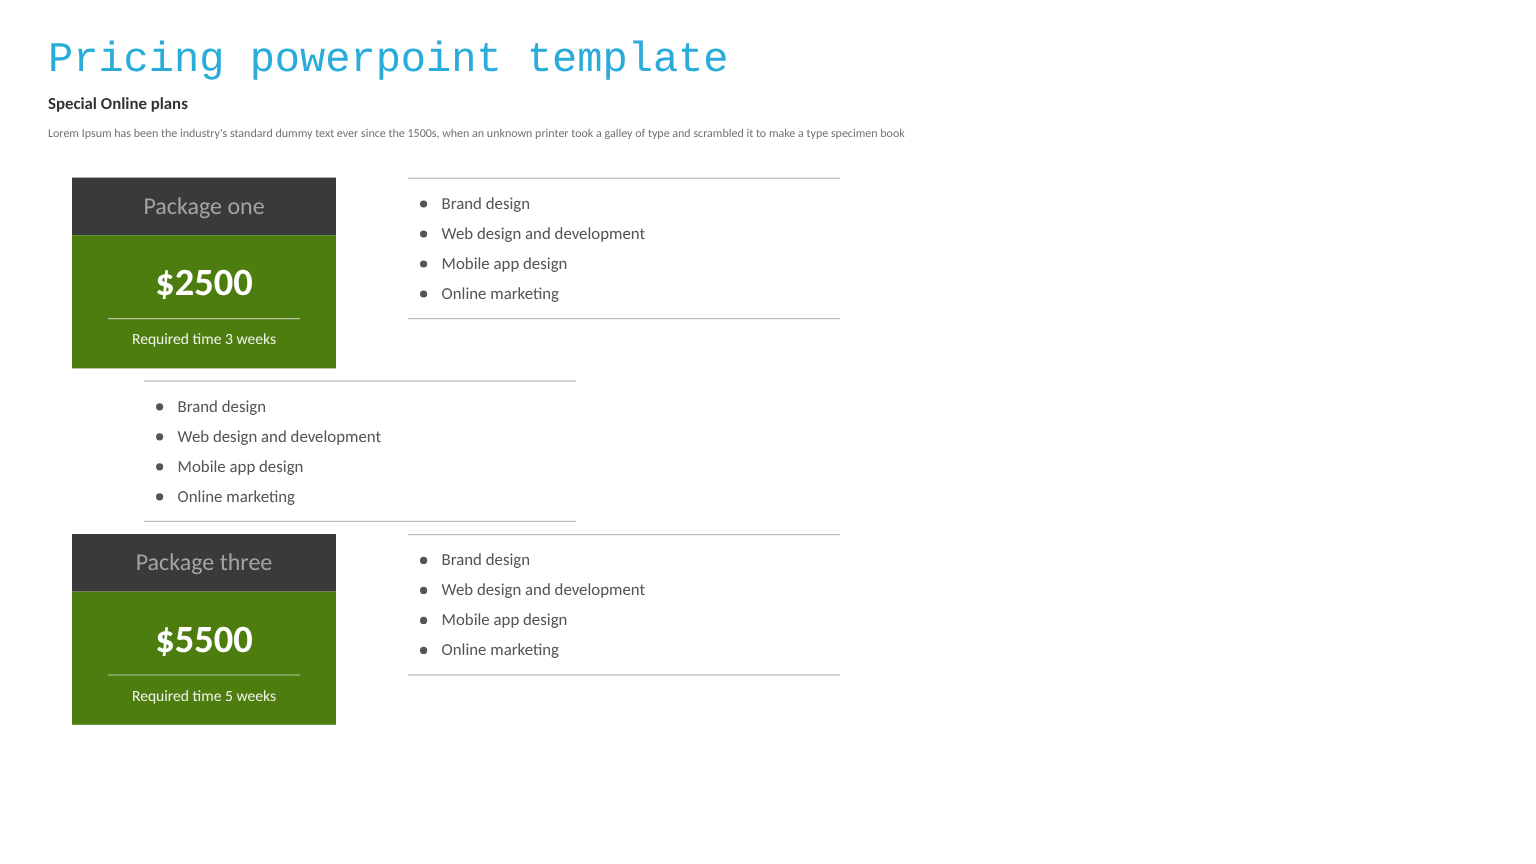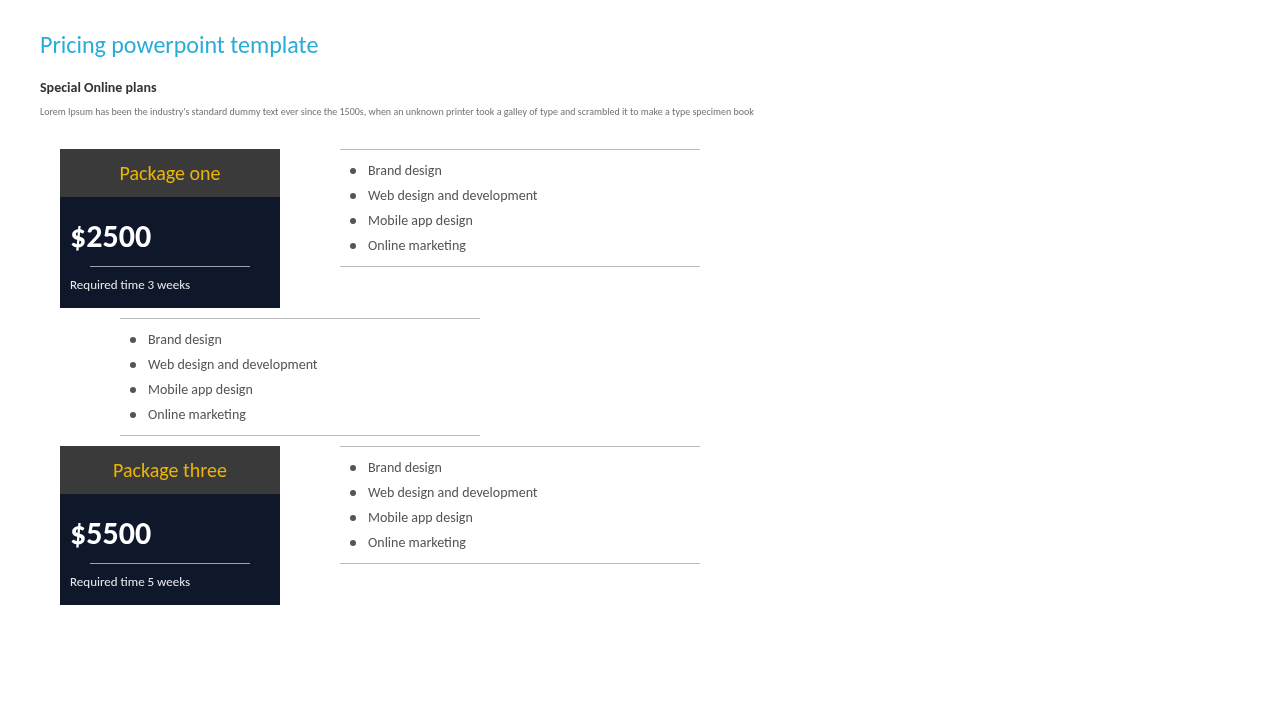--- a/index.html
+++ b/index.html
@@ -9,24 +9,25 @@
     }
     body {
       background: #ffffff;
       font-family: 'Calibri', 'Segoe UI', Arial, sans-serif;
       width: 1280px;
       min-height: 720px;
       padding: 30px 40px;
       color: #333;
     }
     .page-title {
-      font-size: 24px;
+      font-size: 35px;
       color: #29acd9;
       font-weight: 400;
-      margin-bottom: 20px;
+      margin-bottom: 8px;
+      font-family: Liberation Mono, monospace;
     }
     .subtitle {
       font-size: 14px;
       font-weight: 700;
       color: #333;
       margin-bottom: 8px;
     }
     .description {
       font-size: 10px;
       color: #737373;
@@ -44,29 +45,30 @@
       display: flex;
       align-items: flex-start;
       margin-bottom: 10px;
     }
     .package-card {
       width: 220px;
       flex-shrink: 0;
     }
     .package-header {
       background: #3a3a3a;
-      color: #eab308;
+      color: #a3a3a3;
       text-align: center;
       padding: 12px 10px;
       font-size: 20px;
       font-weight: 400;
     }
     .package-body {
-      background: #0f172a;
+      background: #4d7c0f;
       color: #ffffff;
+      text-align: center;
       padding: 20px 10px 16px;
     }
     .package-price {
       font-size: 32px;
       font-weight: 700;
       margin-bottom: 10px;
     }
     .package-divider {
       border: none;
       border-top: 1px solid rgba(255,255,255,0.6);

